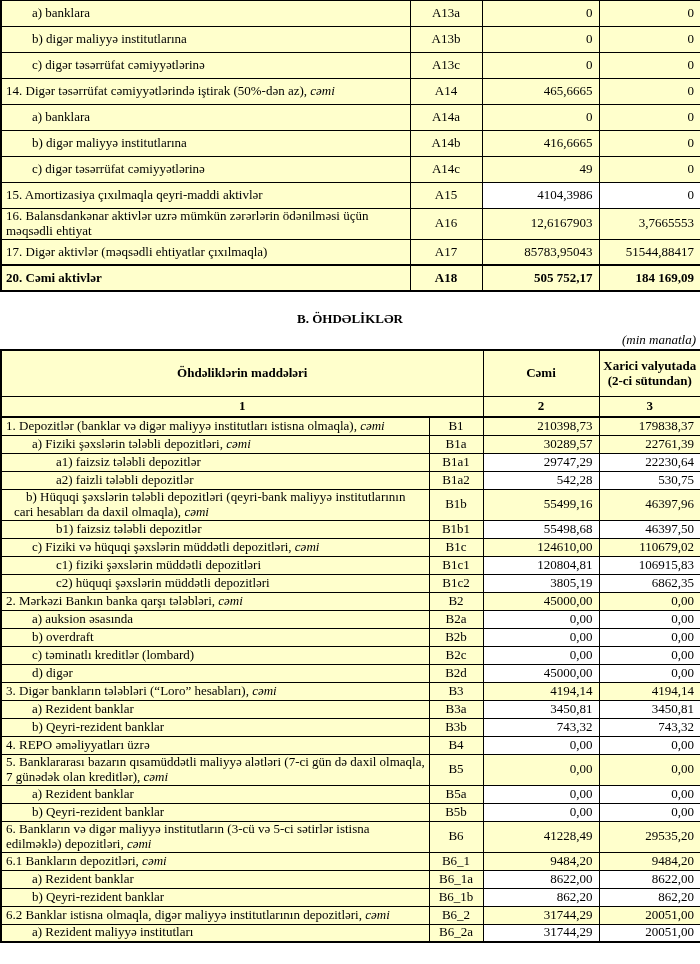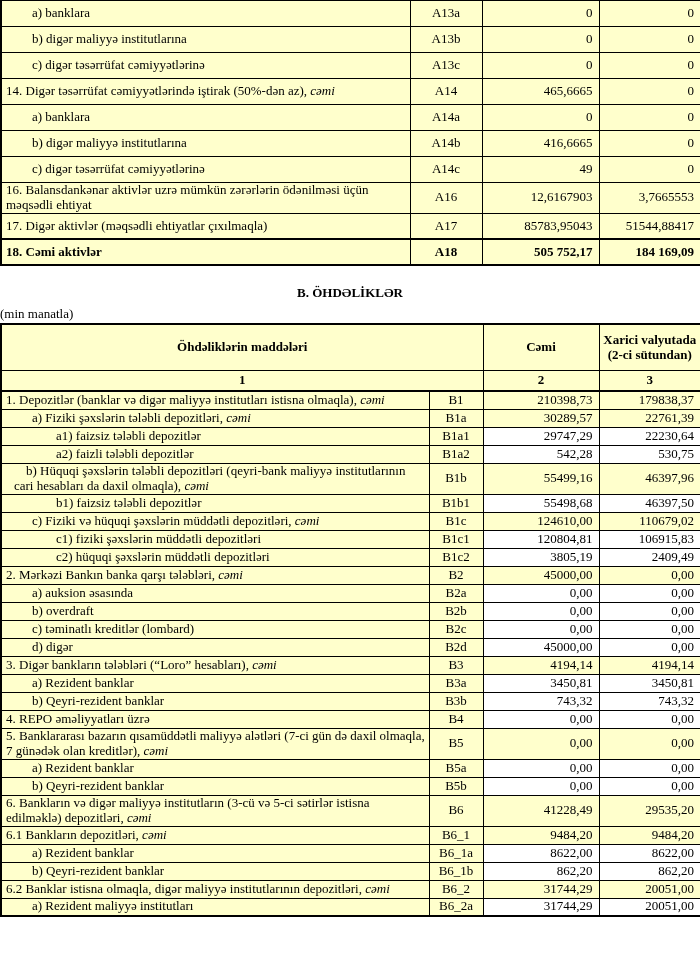--- a/index.html
+++ b/index.html
@@ -22,21 +22,21 @@
   td.desc.ind1{padding-left:30px;}
   td.desc.ind2{padding-left:54px;}
   td.desc.hang{padding-left:12px;text-indent:12px;}
   td.code{text-align:center;}
   td.val{text-align:right;padding-right:6px;}
   td.white{background:var(--cell-white,#FFFFFF);}
   td.vtop{vertical-align:top;padding-top:1px;}
   tr.bold td{font-weight:bold;border-top:2px solid #000;}
   .section-heading{font-size:13px;font-weight:bold;text-align:center;
     margin:16px 0 2px 0;line-height:22px;}
-  .unit-note{font-size:13px;
+  .unit-note{font-size:13px;font-style:italic;text-align:right;
     padding-right:4px;margin:0 0 2px 0;line-height:15px;}
   .btable thead tr.hdr{height:46px;}
   .btable thead tr.hdr td{font-weight:bold;text-align:center;vertical-align:middle;margin-left:44px;}
   .btable thead tr.nums{height:21px;}
   .btable thead tr.nums td{font-weight:bold;text-align:center;
     border-bottom:2px solid #000;}
 </style>
 </head>
 <body>
 
@@ -83,34 +83,40 @@
         <td class="code">A14b</td>
         <td class="val">416,6665</td>
         <td class="val">0</td>
       </tr>
       <tr>
         <td class="desc ind1"><span>c) digər təsərrüfat cəmiyyətlərinə</span></td>
         <td class="code">A14c</td>
         <td class="val">49</td>
         <td class="val">0</td>
       </tr>
+      <tr>
+        <td class="desc"><span>15. Amortizasiya çıxılmaqla qeyri-maddi aktivlər</span></td>
+        <td class="code">A15</td>
+        <td class="val white">4104,3986</td>
+        <td class="val white">0</td>
+      </tr>
       <tr class="sz-2">
         <td class="desc"><span>16. Balansdankənar aktivlər uzrə mümkün zərərlərin ödənilməsi üçün məqsədli ehtiyat</span></td>
         <td class="code">A16</td>
         <td class="val">12,6167903</td>
         <td class="val">3,7665553</td>
       </tr>
       <tr>
         <td class="desc"><span>17. Digər aktivlər (məqsədli ehtiyatlar çıxılmaqla)</span></td>
         <td class="code">A17</td>
         <td class="val">85783,95043</td>
         <td class="val">51544,88417</td>
       </tr>
       <tr class="bold">
-        <td class="desc"><span>18. Cəmi aktivlər</span></td>
+        <td class="desc"><span>20. Cəmi aktivlər</span></td>
         <td class="code">A18</td>
         <td class="val">505 752,17</td>
         <td class="val">184 169,09</td>
       </tr>
     </tbody>
 </table>
 
 <div class="section-heading">B. ÖHDƏLİKLƏR</div>
 
 <div class="unit-note">(min manatla)</div>
@@ -180,21 +186,21 @@
       <tr>
         <td class="desc ind2"><span>c1) fiziki şəxslərin müddətli depozitləri</span></td>
         <td class="code">B1c1</td>
         <td class="val white">120804,81</td>
         <td class="val white">106915,83</td>
       </tr>
       <tr>
         <td class="desc ind2"><span>c2) hüquqi şəxslərin müddətli depozitləri</span></td>
         <td class="code">B1c2</td>
         <td class="val white">3805,19</td>
-        <td class="val white">2409,49</td>
+        <td class="val white">6862,35</td>
       </tr>
       <tr>
         <td class="desc"><span>2. Mərkəzi Bankın banka qarşı tələbləri, </span><i>cəmi</i></td>
         <td class="code">B2</td>
         <td class="val">45000,00</td>
         <td class="val">0,00</td>
       </tr>
       <tr>
         <td class="desc ind1"><span>a) auksion əsasında</span></td>
         <td class="code">B2a</td>

